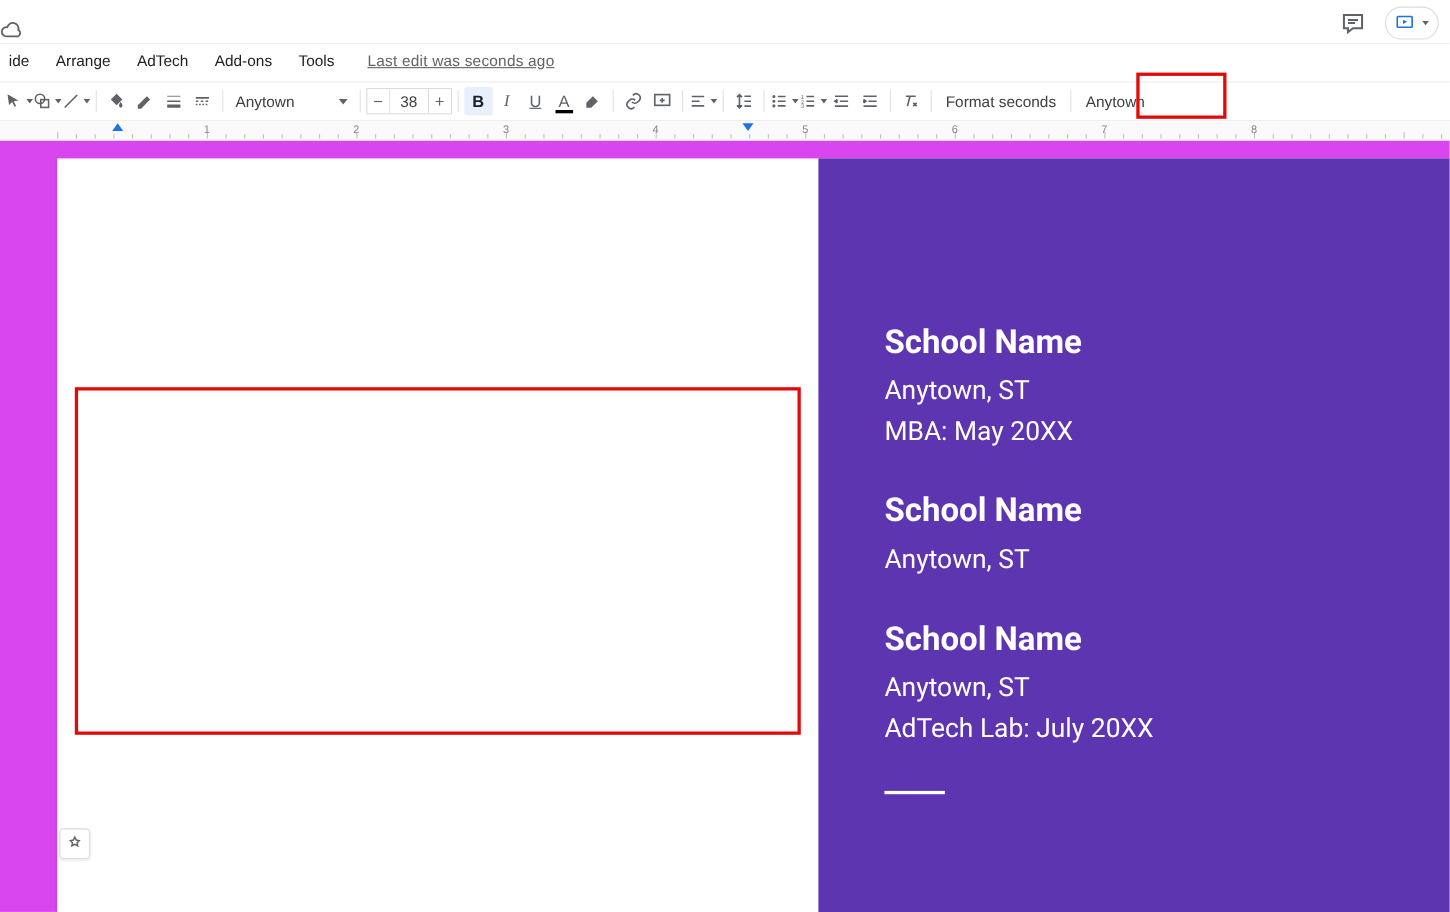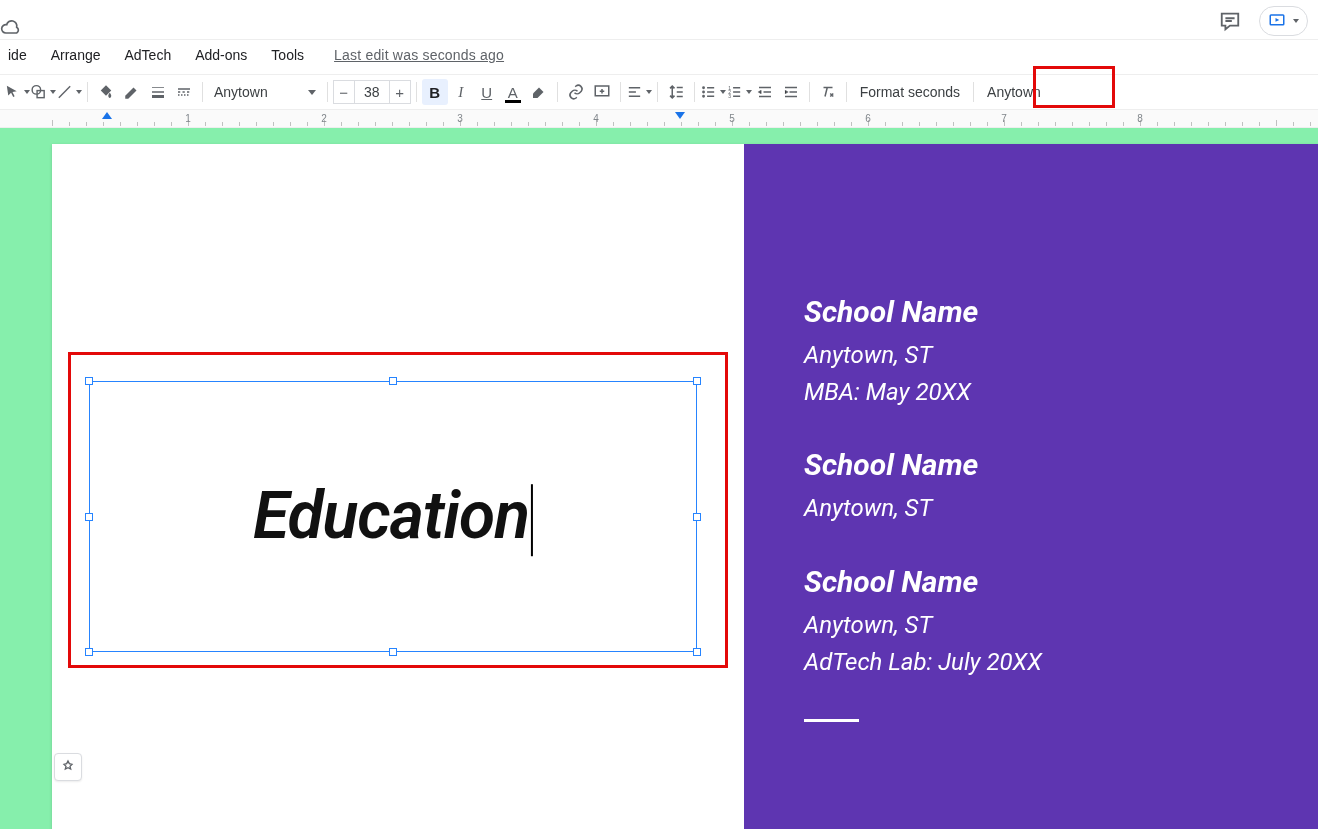--- a/index.html
+++ b/index.html
@@ -212,23 +212,22 @@
     border-left:5px solid transparent;
     border-right:5px solid transparent;
     border-top:7px solid #1a73e8;
     transform: translateX(-50%);
   }
 
   
   .canvas-area {
     position: absolute;
     top: 128px; left:0; right:0; bottom:0;
-    background: #86efac;
+    background: #d946ef;
     overflow: hidden;
-    font-style: italic;
   }
   .slide {
     position: absolute;
     top: 16px; left: 52px;
     width: 1266px;
     height: 700px;
     background: #fff;
     box-shadow: 0 1px 3px rgba(0,0,0,.15);
   }
   .slide-right {
@@ -620,34 +619,20 @@
         <div class="school-line">Anytown, ST</div>
       </div>
       <div class="school-block">
         <div class="school-name">School Name</div>
         <div class="school-line">Anytown, ST</div>
         <div class="school-line">AdTech Lab: July 20XX</div>
       </div>
       <div class="divider"></div>
     </div>
 
-    <div class="text-box-outer">
-      <div class="text-box-border"></div>
-      <div class="sel-handle" style="top:0;left:0"></div>
-      <div class="sel-handle" style="top:0;left:50%"></div>
-      <div class="sel-handle" style="top:0;left:100%"></div>
-      <div class="sel-handle" style="top:50%;left:0"></div>
-      <div class="sel-handle" style="top:50%;left:100%"></div>
-      <div class="sel-handle" style="top:100%;left:0"></div>
-      <div class="sel-handle" style="top:100%;left:50%"></div>
-      <div class="sel-handle" style="top:100%;left:100%"></div>
-      <div class="text-content">
-        <span>Education</span><span class="caret"></span>
-      </div>
-    </div>
 
   </div>
 
   <div class="highlight-box" style="top:224px; left:68px; width:660px; height:316px;"></div>
 
   <div class="speaker-btn">
     <svg viewBox="0 0 24 24" width="16" height="16" fill="none" stroke="currentColor" stroke-width="2">
       <path d="M12 3l2 4 4 1-3 3 1 4-4-2-4 2 1-4-3-3 4-1z"></path>
     </svg>
   </div>

